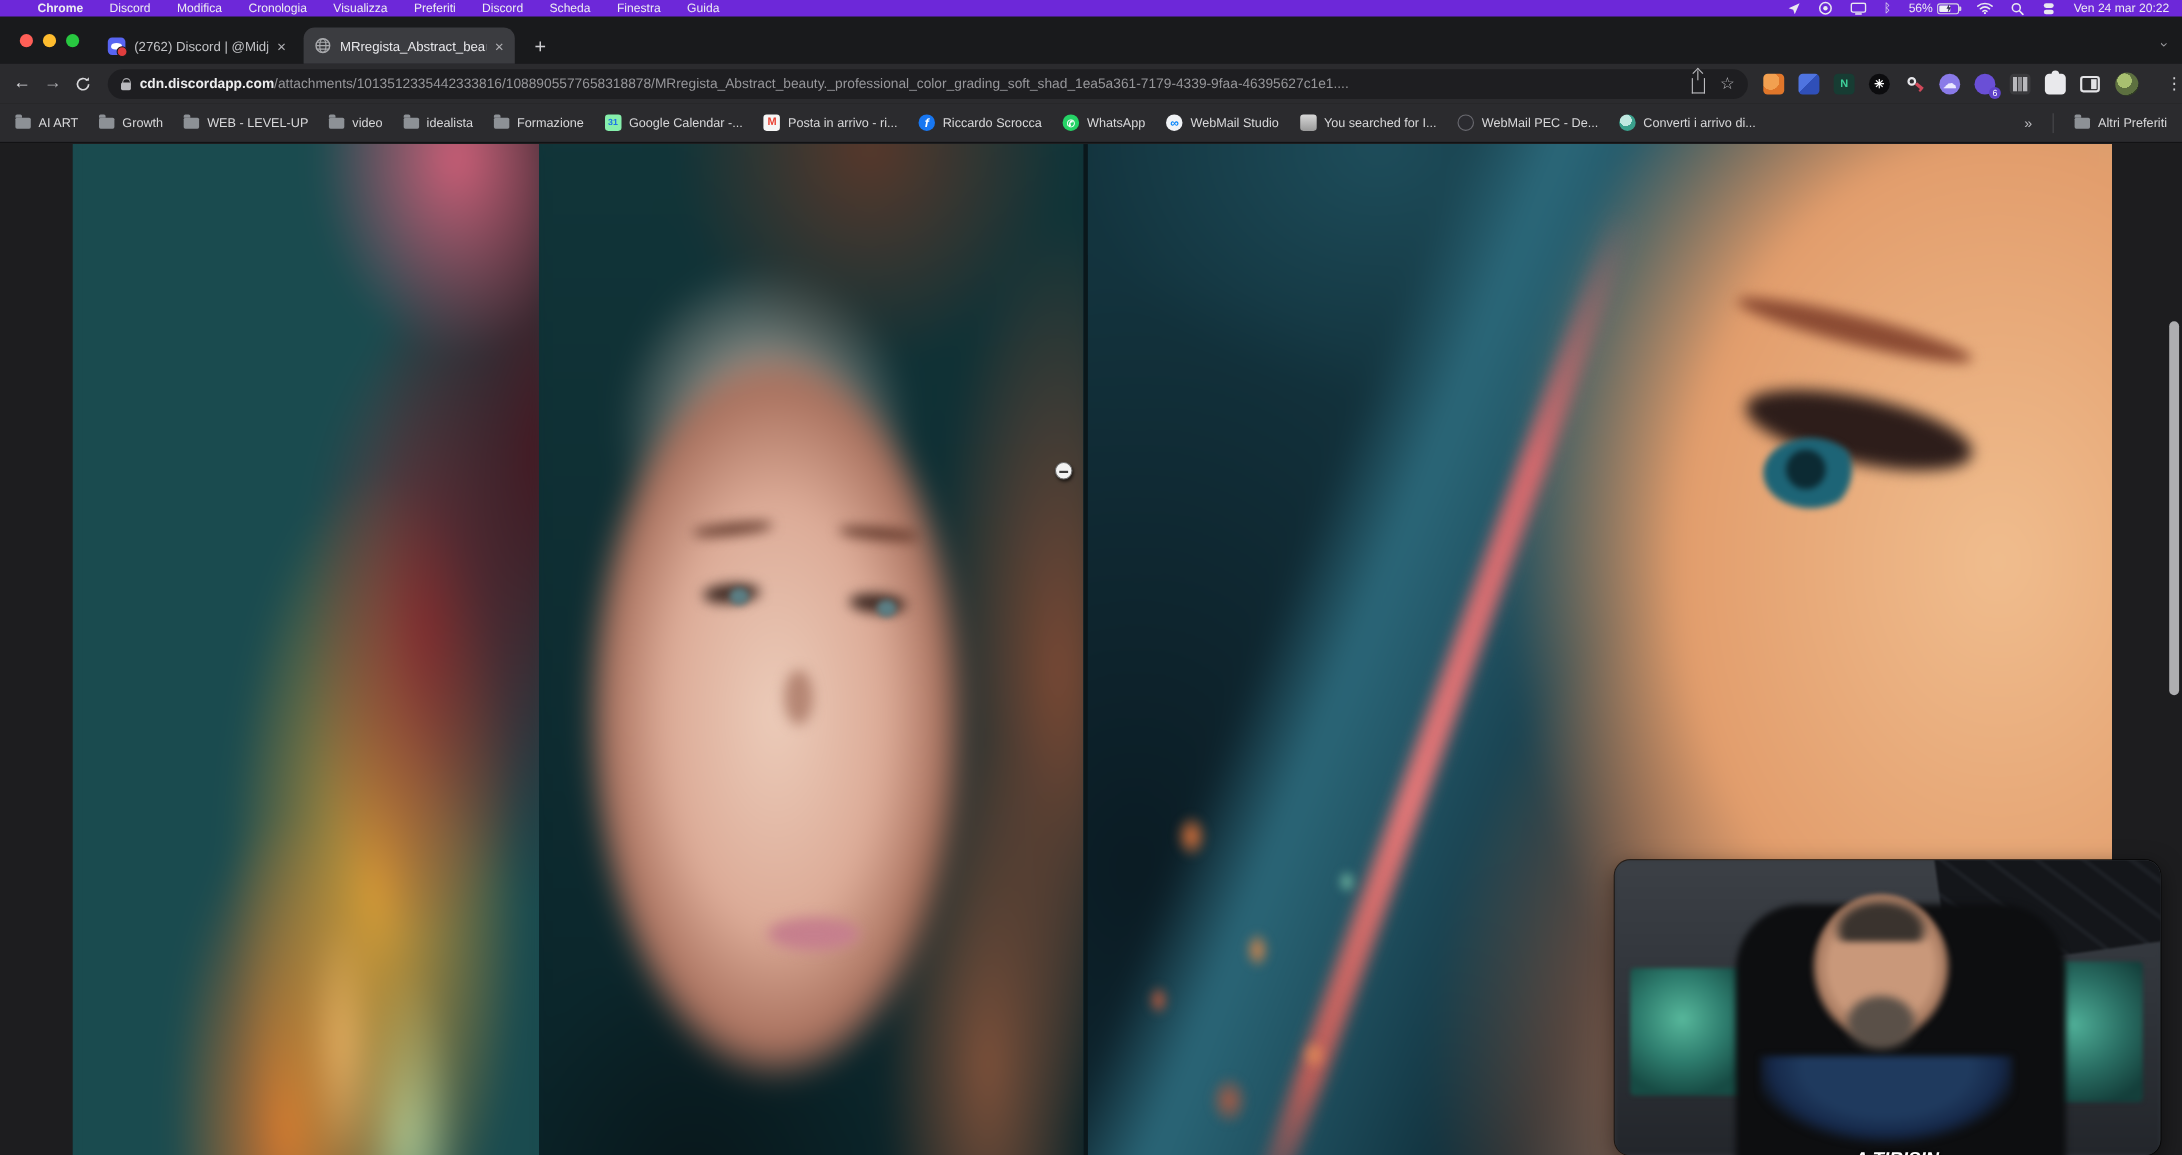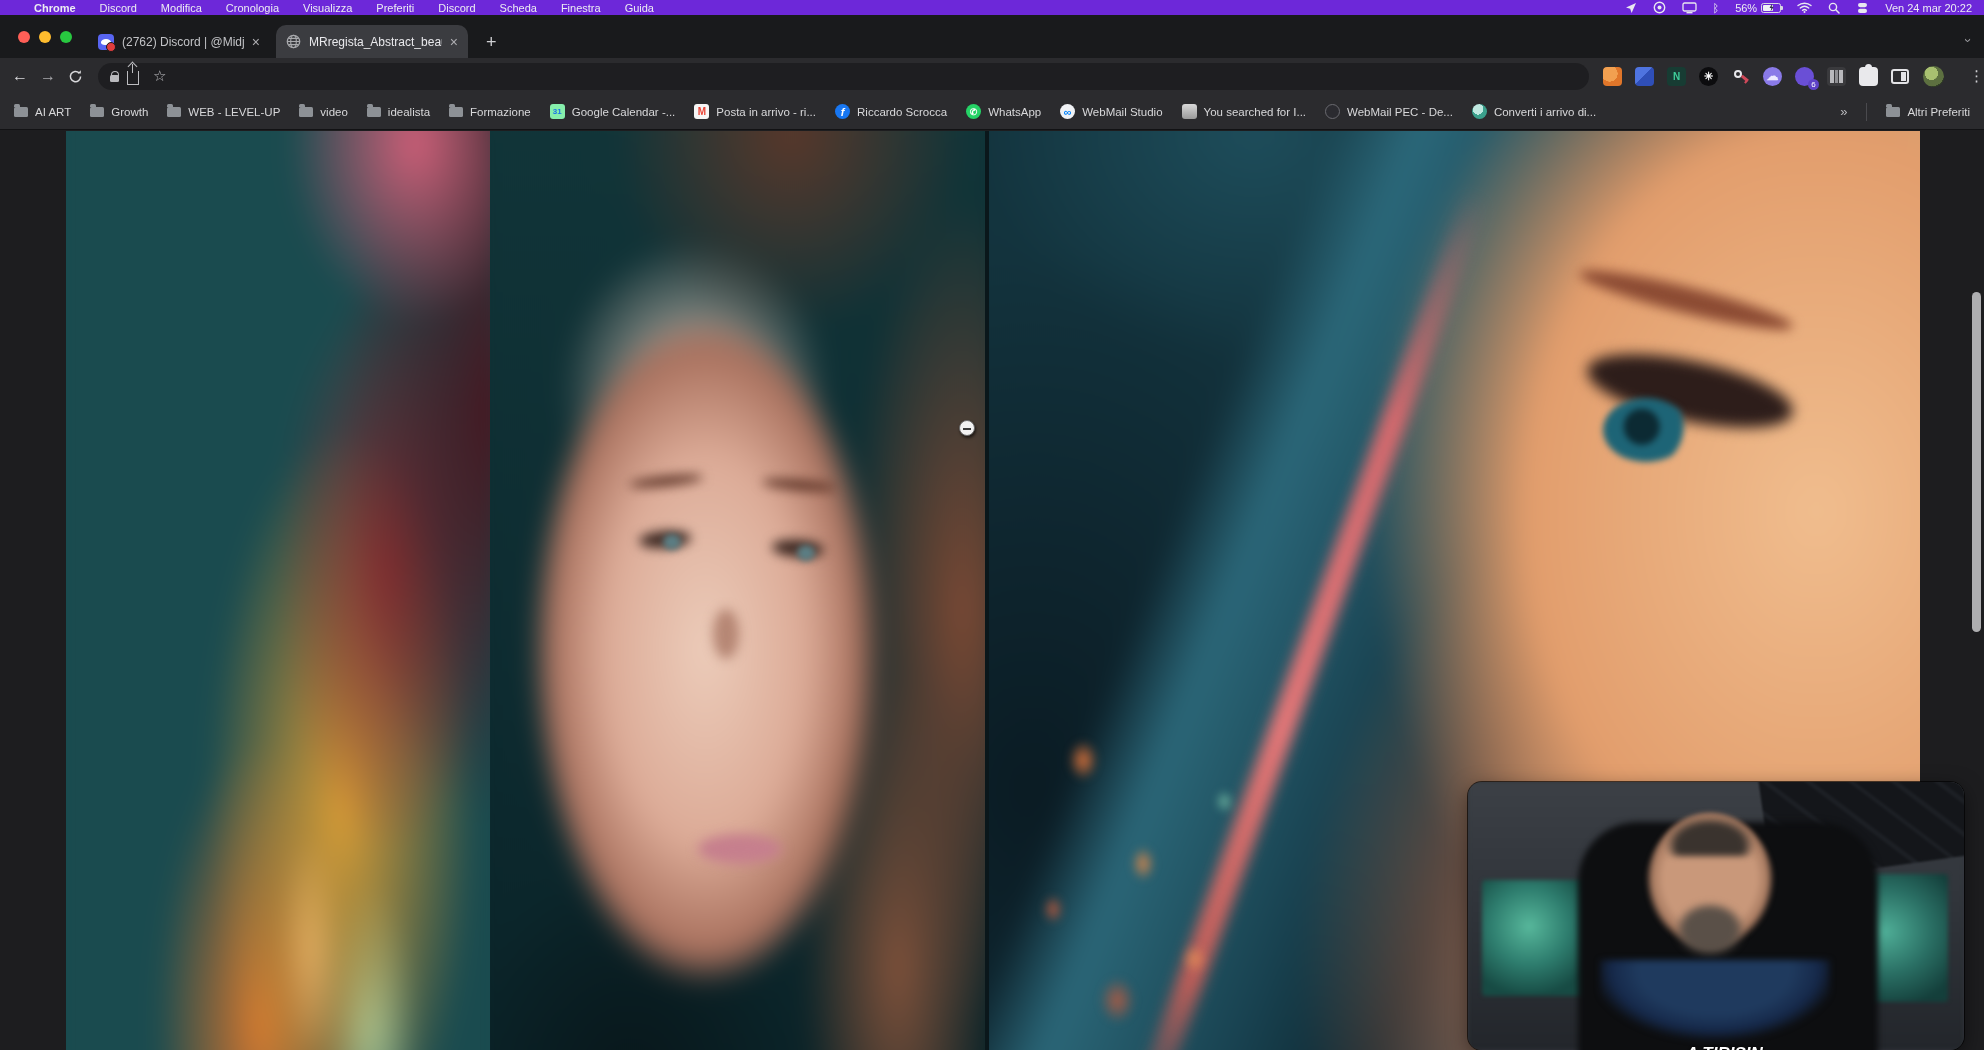--- a/index.html
+++ b/index.html
@@ -286,20 +286,21 @@
     <span class="nav-btn fwd">→</span>
     <span class="nav-btn">
       <svg class="ic" width="15" height="15" viewBox="0 0 15 15" style="margin:0 auto">
           <path d="M12.6 7.5a5.1 5.1 0 1 1-1.5-3.6" fill="none" stroke="#d9d9dc" stroke-width="1.5"></path>
           <path d="M12.8 1.2v3.2H9.6z" fill="#d9d9dc"></path>
         </svg>
     </span>
 
     <div class="omnibox">
       <span class="lock"></span>
+      <span class="url"><span class="dom">cdn.discordapp.com</span><span class="path">/attachments/1013512335442333816/1088905577658318878/MRregista_Abstract_beauty._professional_color_grading_soft_shad_1ea5a361-7179-4339-9faa-46395627c1e1....</span></span>
       <span class="omni-right">
         <span class="share-ic"></span>
         <span class="star">☆</span>
       </span>
     </div>
 
     <div class="ext-row">
       <span class="ext" style="background:radial-gradient(circle at 35% 35%, #f2a050 0 45%, #e0762a 46% 100%)"></span>
       <span class="ext" style="background:linear-gradient(135deg,#4f74e0 0 45%, #2f4fb8 46%)"></span>
       <span class="ext" style="background:#173c33">

